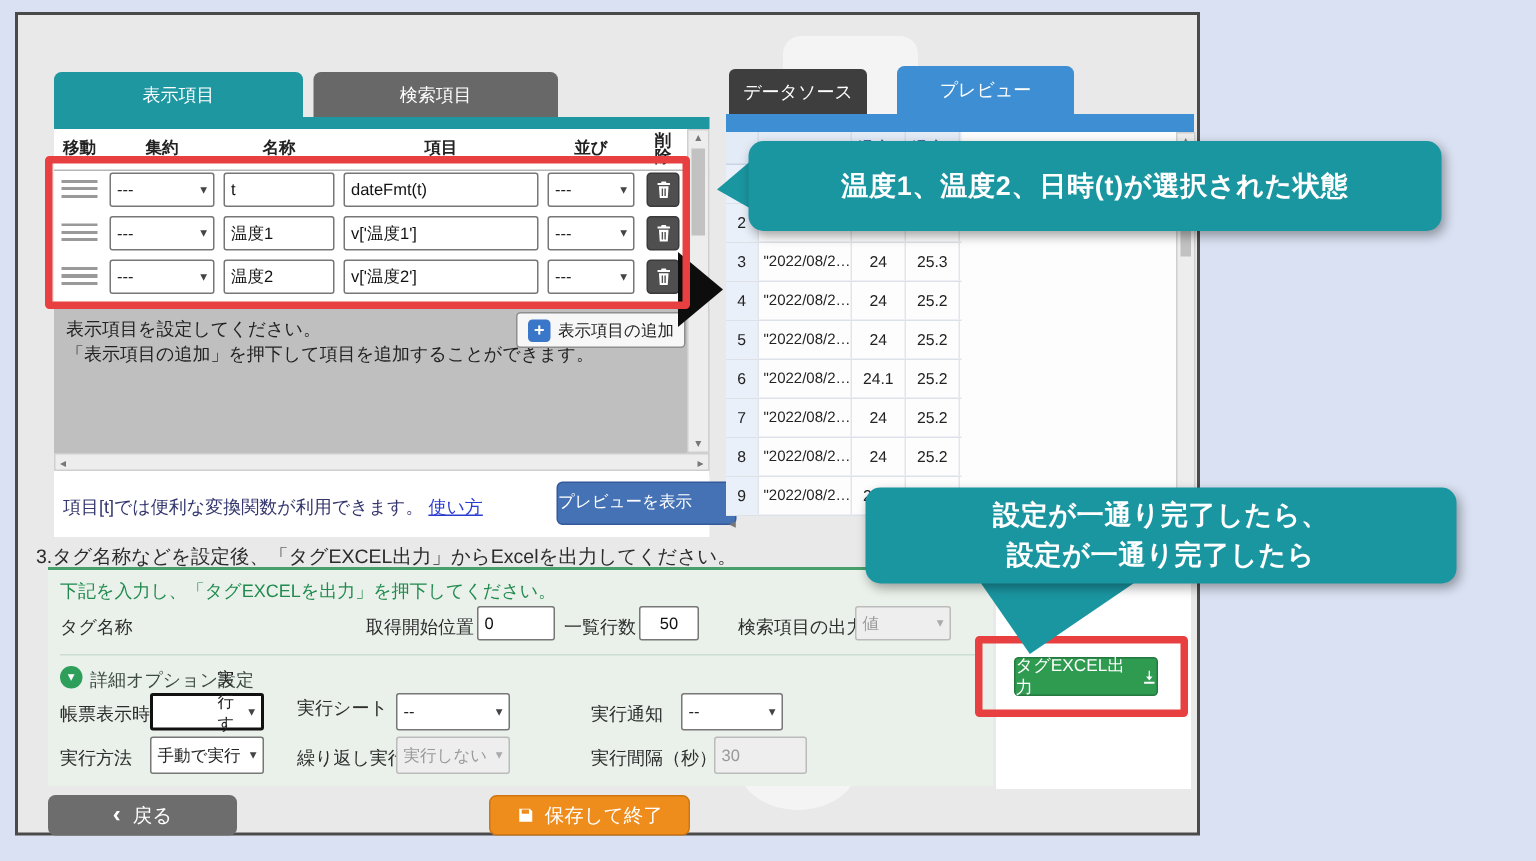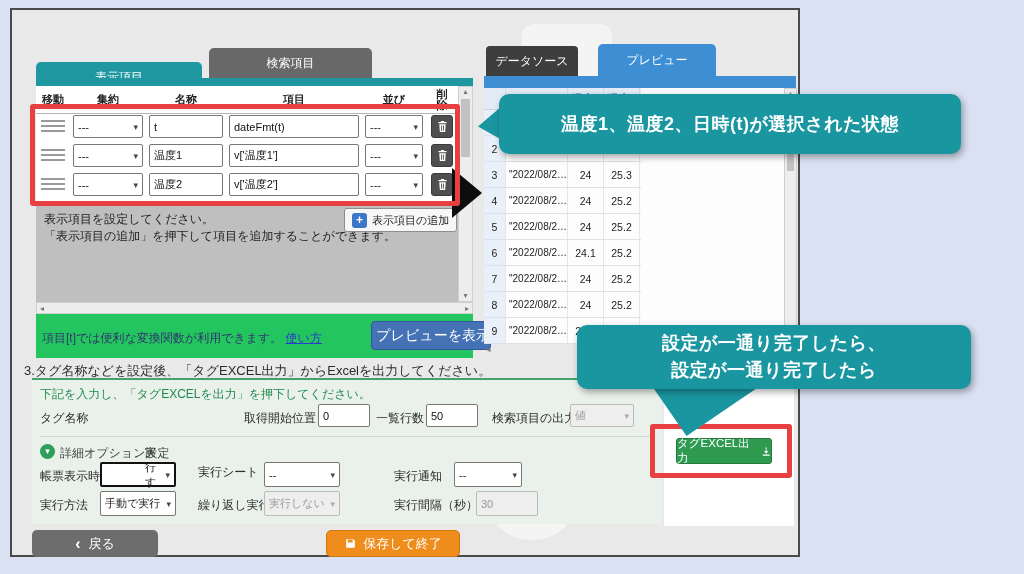--- a/index.html
+++ b/index.html
@@ -36,24 +36,24 @@
 
   .red-box { border:5px solid #e84040; border-radius:3px; z-index:5; }
 
   .gray-area { background:#bfbfbf; font-size:12px; color:#222; line-height:17px; }
   .add-btn { background:#f7f7f7; border:1px solid #8e8e8e; border-radius:3px; display:flex; align-items:center; gap:5px; padding:0 7px; height:24px; font-size:11px; color:#222; cursor:pointer; }
   .plus-sq { width:15px; height:15px; background:#3a77c8; border-radius:3px; color:#fff; font-size:12px; font-weight:bold; line-height:14px; text-align:center; }
 
   .scroll-track { background:#ededed; border:1px solid #cfcfcf; font-size:8px; color:#777; }
   .scroll-thumb { background:#c2c2c2; }
 
-  .note-bar { background:#22c55e; }
+  .note-bar { background:#ffffff; }
   .note-text { font-size:12px; color:#33366e; }
   .link { color:#2a3bd0; text-decoration:underline; cursor:pointer; }
-  .btn-blue { background:#4472b5; color:#fff; border-radius:4px; font-size:14px; text-align:right; cursor:pointer; border:1px solid #35589a; }
+  .btn-blue { background:#4472b5; color:#fff; border-radius:4px; font-size:11px; text-align:left; cursor:pointer; border:1px solid #35589a; }
 
   
   .tab-ds { background:#3e3e3e; }
   .tab-pv { background:#3d8ed3; }
   .blue-bar { background:#3d8ed3; }
   .pv-table { background:#fdfdfd; border-right:1px solid #ccd4e0; }
   .pv-head { display:flex; background:#e3ebf7; border-bottom:1px solid #c9d4e4; height:22px; }
   .pv-head > div { font-size:10.5px; font-weight:bold; color:#4a6fa0; display:flex; align-items:center; justify-content:center; border-right:1px solid #d5dce8; }
   .pv-row { display:flex; height:26px; border-bottom:1px solid #dde1e9; }
   .pv-row > div { display:flex; align-items:center; justify-content:center; border-right:1px solid #e1e5ec; font-size:10.5px; color:#222; }
@@ -84,21 +84,21 @@
 <body>
 
 <div id="panel">
 
   <div class="wm" style="left:510px;top:14px;width:90px;height:80px;"></div>
   <div class="wm" style="left:640px;top:200px;width:70px;height:70px;border-radius:50%;"></div>
   <div class="wm" style="left:230px;top:430px;width:60px;height:55px;"></div>
   <div class="wm" style="left:480px;top:470px;width:80px;height:60px;border-radius:50%;"></div>
 
 
-  <div class="abs tab tab-teal" style="left:24px;top:52px;width:166px;height:30px;"><span>表示項目</span></div>
+  <div class="abs tab tab-teal" style="left:24px;top:38px;width:166px;height:30px;"><span>表示項目</span></div>
   <div class="abs tab tab-gray" style="left:197px;top:38px;width:163px;height:30px;"><span>検索項目</span></div>
   <div class="abs teal-strip" style="left:24px;top:68px;width:437px;height:8px;"></div>
 
   <div class="abs" style="left:24px;top:76px;width:437px;height:120px;background:#fff;"></div>
   <div class="abs thead" style="left:24px;top:76px;width:437px;height:28px;">
     <div class="w-move">移動</div>
     <div class="w-agg">集約</div>
     <div class="w-name">名称</div>
     <div class="w-item">項目</div>
     <div class="w-sort">並び</div>
@@ -300,21 +300,21 @@
 
   <div class="abs sec-title" style="left:12px;top:352px;">3.タグ名称などを設定後、「タグEXCEL出力」からExcelを出力してください。</div>
 
   <div class="abs green-panel" style="left:20px;top:368px;width:630px;height:146px;">
     <div class="abs green-note" style="left:8px;top:6px;">下記を入力し、「タグEXCELを出力」を押下してください。</div>
 
     <div class="abs flabel" style="left:8px;top:30px;">タグ名称</div>
     <div class="abs flabel" style="left:212px;top:30px;">取得開始位置</div>
     <input class="abs tin" style="left: 286px; top: 24px; width: 52px;" value="0">
     <div class="abs flabel" style="left:344px;top:30px;">一覧行数</div>
-    <input class="abs tin" style="left: 394px; top: 24px; width: 52px;" value="50">
+    <input class="abs tin" style="left: 394px; top: 24px; width: 40px; text-align: center;" value="50">
     <div class="abs flabel" style="left:460px;top:30px;">検索項目の出力形式</div>
     <div class="abs fsel disabled" style="left:538px;top:24px;width:64px;">
         <span>値</span>
         <span class="chev">▾</span>
       </div>
 
     <div class="abs divider" style="left:8px;top:56px;width:612px;"></div>
     <div class="abs adv-icon" style="left:8px;top:64px;">▾</div>
     <div class="abs flabel" style="left:28px;top:65px;color:#3c4a42;">詳細オプション設定</div>
 

